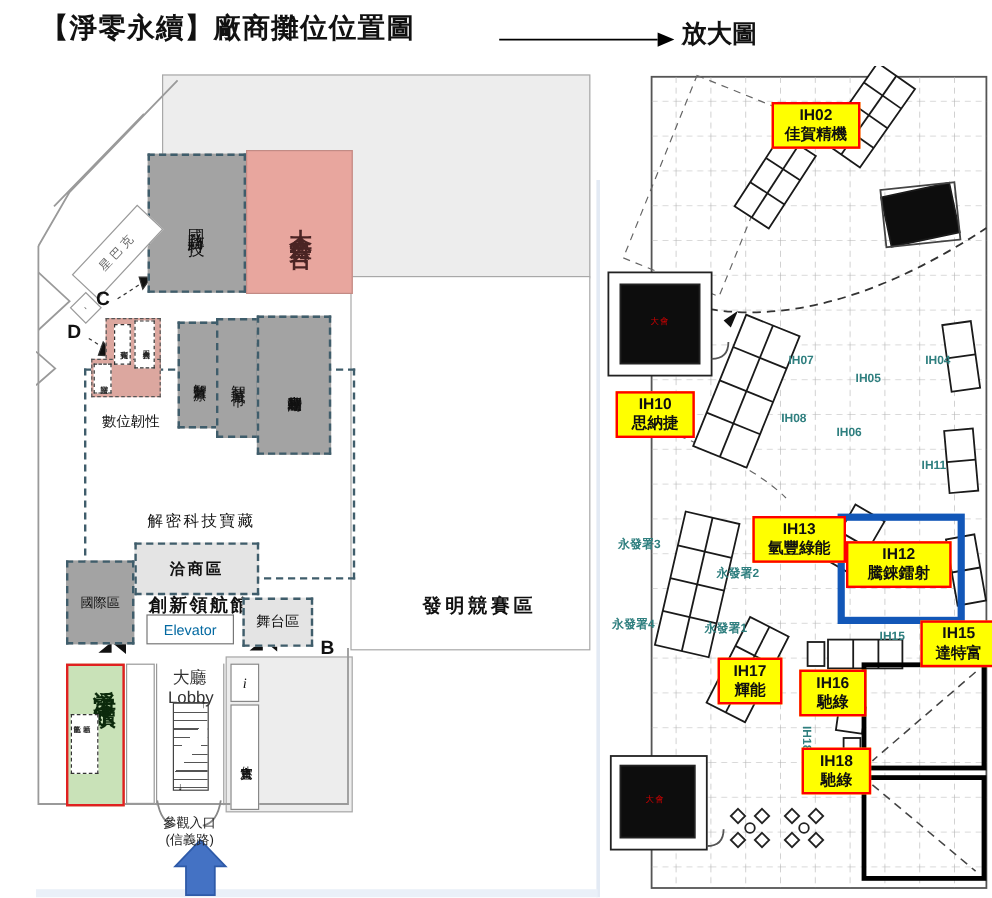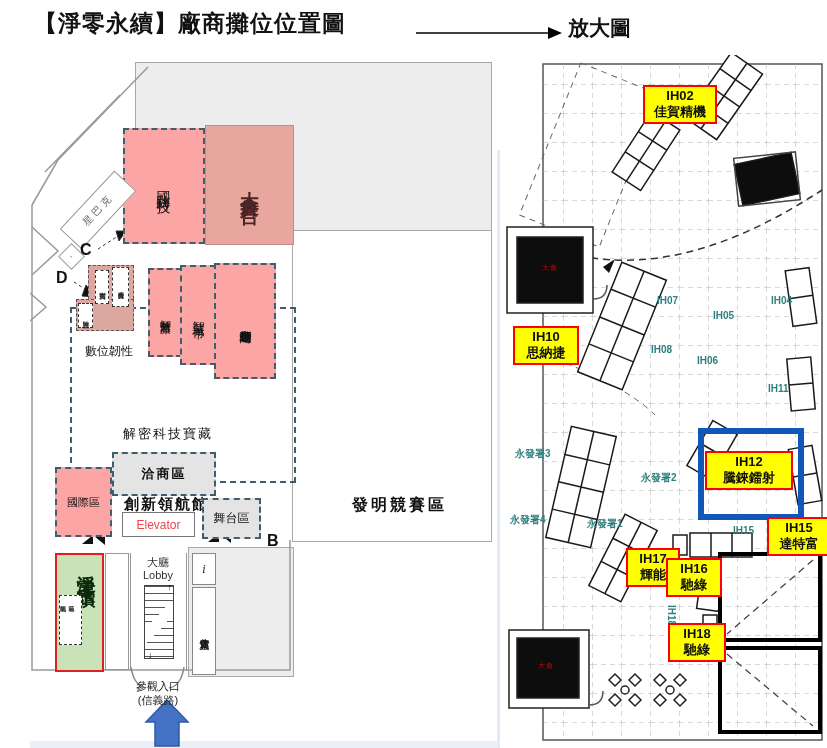--- a/index.html
+++ b/index.html
@@ -6,21 +6,21 @@
   body{width:827px;height:748px;position:relative;background:#fff;overflow:hidden;
        font-family:"Liberation Sans","DejaVu Sans",sans-serif;color:#111;}
   .abs{position:absolute;}
   
   #title{left:34px;top:8px;font-size:23px;font-weight:700;letter-spacing:1px;}
   #zoomlbl{left:568px;top:14px;font-size:21px;font-weight:700;}
   
   #lmap{left:30px;top:55px;width:465px;height:693px;}
   .gblock{background:#ededed;border:1px solid #a8a8a8;}
   .wblock{background:#fff;border:1px solid #a8a8a8;}
-  .dash{border:2px dashed #3f5d6b;background:#fca5a5;}
+  .dash{border:2px dashed #3f5d6b;background:#a3a3a3;}
   .dashg{border:2px dashed #3f5d6b;background:#e4e4e4;}
   .vtext{writing-mode:vertical-rl;text-orientation:upright;}
   .ctr{display:flex;align-items:center;justify-content:center;text-align:center;}
   #defense{left:93px;top:73px;width:78px;height:112px;font-size:14px;letter-spacing:3px;}
   #stage{left:175px;top:70px;width:87px;height:118px;background:#e8a69e;border:1px solid #c28b85;
          font-size:19px;font-weight:700;color:#4a2424;letter-spacing:5px;}
   #starbucks{left:28px;top:140px;width:78px;height:28px;border:1.5px solid #9a9a9a;background:#fff;
          transform:rotate(-47deg);font-size:10px;color:#666;letter-spacing:3px;}
   #diamond{left:32px;top:192px;width:17px;height:17px;border:1.5px solid #9a9a9a;background:#fff;
          transform:rotate(45deg);font-size:8px;color:#666;}
@@ -35,55 +35,55 @@
   #smed{left:118px;top:213px;width:30px;height:85px;font-size:11px;letter-spacing:1px;}
   #scity{left:150px;top:210px;width:32px;height:96px;font-size:12px;letter-spacing:2px;}
   #patent{left:184px;top:208px;width:58px;height:112px;font-size:12px;}
   #hall{left:40px;top:252px;width:222px;height:172px;border:2px dashed #3f5d6b;background:transparent;}
   #digital{left:55px;top:288px;font-size:12px;}
   #hlbox{left:98px;top:302px;width:74px;height:50px;border:2px dashed #3f5d6b;font-size:12px;line-height:1.5;}
   #treasure{left:93px;top:370px;font-size:13px;letter-spacing:2px;}
   #bizzone{left:82px;top:397px;width:100px;height:40px;font-size:13px;letter-spacing:2px;font-weight:bold;}
   #intl{left:25px;top:412px;width:53px;height:66px;font-size:11px;}
   #innov{left:94px;top:440px;font-size:15px;font-weight:700;letter-spacing:2px;}
-  #elev{left:92px;top:457px;width:71px;height:23px;border:1.5px solid #777;background:#fff;font-size:12px;color:#ef4444;}
+  #elev{left:92px;top:457px;width:71px;height:23px;border:1.5px solid #777;background:#fff;font-size:12px;color:#0369a1;}
   #stagezone{left:172px;top:443px;width:55px;height:37px;font-size:12px;}
   #invention{left:262px;top:175px;width:198px;height:310px;}
   #inventlbl{left:322px;top:440px;font-size:16px;font-weight:700;letter-spacing:3px;}
   #netzero{left:25px;top:498px;width:45px;height:115px;background:#c9e2b8;border:2.5px solid #e02020;}
   #nztitle{right:3px;top:6px;font-size:19px;font-weight:700;letter-spacing:4px;color:#0c2a0c;}
   #nzbox{left:2px;top:40px;width:21px;height:48px;}
   #wcol{left:75px;top:498px;width:22px;height:115px;background:#fff;border:1px solid #999;}
   #lobby{left:100px;top:498px;width:55px;height:118px;border-left:1.5px solid #999;border-right:1.5px solid #999;}
-  #lobbytxt{left:110px;top:501px;width:36px;text-align:center;font-size:11px;line-height:1.2;color:#333;}
+  #lobbytxt{left:110px;top:501px;width:36px;text-align:center;font-size:14px;line-height:1.2;color:#333;}
   #stairs{left:114px;top:530px;width:28px;height:72px;border:1px solid #444;
      background:linear-gradient(135deg,transparent 42%,#fff 42%,#fff 58%,transparent 58%),
                 repeating-linear-gradient(to bottom,#555 0 1px,transparent 1px 7px);}
   #stairs .up{position:absolute;top:-4px;right:1px;font-size:9px;}
   #stairs .dn{position:absolute;bottom:-2px;left:3px;font-size:9px;}
   #entrance{left:92px;top:624px;width:72px;text-align:center;font-size:11px;line-height:1.3;color:#222;}
   #vipblock{left:158px;top:492px;width:104px;height:128px;}
   #ibox{left:162px;top:498px;width:22px;height:30px;background:#fff;border:1px solid #888;font-size:12px;font-style:italic;font-family:"Liberation Serif",serif;}
   #vip{left:162px;top:532px;width:22px;height:86px;background:#fff;border:1px solid #888;font-size:10px;}
   #topgray{left:105px;top:7px;width:355px;height:168px;}
   
   #rwrap{left:505px;top:55px;width:322px;height:693px;}
   .ylabel{position:absolute;background:#ffff00;border:2px solid #ff0000;color:#101010;
           font-size:13px;font-weight:600;line-height:1.25;text-align:center;padding:1px 2px;z-index:6;}
   .ylabel span{display:block;}
   .yl0{left:240px;top:13px;width:64px;}  .yl1{left:138px;top:30px;width:66px;}
   .yl2{left:158px;top:90px;width:66px;}  .yl3{left:8px;top:271px;width:58px;}
   .yl4{left:90px;top:300px;width:68px;text-align:left;padding-left:6px;}
   .yl5{left:122px;top:375px;width:70px;} .yl6{left:200px;top:396px;width:80px;}
-  .yl7{left:262px;top:462px;width:56px;} .yl8{left:93px;top:493px;width:46px;margin-left:28px;}
+  .yl7{left:262px;top:462px;width:56px;} .yl8{left:93px;top:493px;width:46px;}
   .yl9{left:161px;top:503px;width:48px;} .yl10{left:163px;top:568px;width:50px;}
   .mark{position:absolute;color:#2f7f7f;font-size:10px;font-weight:700;z-index:5;white-space:nowrap;}
   .m0{left:152px;top:240px;} .m1{left:208px;top:255px;} .m2{left:146px;top:289px;}
   .m3{left:192px;top:300px;} .m4{left:266px;top:240px;} .m5{left:263px;top:328px;}
-  .m6{left:10px;top:392px;}  .m7{left:92px;top:416px;margin-left:44px;}  .m8{left:5px;top:458px;}
+  .m6{left:10px;top:392px;}  .m7{left:92px;top:416px;}  .m8{left:5px;top:458px;}
   .m9{left:82px;top:462px;}  .m10{left:228px;top:470px;}
   .m11{left:172px;top:550px;transform:rotate(90deg);transform-origin:left top;}
   #bluebox{left:193px;top:373px;width:94px;height:80px;border:6px solid #1257b8;z-index:4;}
   .redtxt{position:absolute;color:#d00000;font-size:7px;text-align:center;z-index:3;letter-spacing:1px;}
   #red1{left:18px;top:208px;width:54px;} #red2{left:16px;top:606px;width:50px;}
   
   #vdiv{left:497px;top:150px;width:3px;height:598px;background:#e3eaf4;}
   #hdiv{left:30px;top:741px;width:468px;height:7px;background:#eaf0f8;}
 </style>
 </head>
@@ -288,20 +288,24 @@
   <div class="redtxt" id="red2">大會</div>
 
   <div class="ylabel yl1">
       <span>IH02</span>
       <span>佳賀精機</span>
     </div>
   <div class="ylabel yl3">
       <span>IH10</span>
       <span>思納捷</span>
     </div>
+  <div class="ylabel yl5">
+      <span>IH13</span>
+      <span>氫豐綠能</span>
+    </div>
   <div class="ylabel yl6">
       <span>IH12</span>
       <span>騰錸鐳射</span>
     </div>
   <div class="ylabel yl7">
       <span>IH15</span>
       <span>達特富</span>
     </div>
   <div class="ylabel yl8">
       <span>IH17</span>

